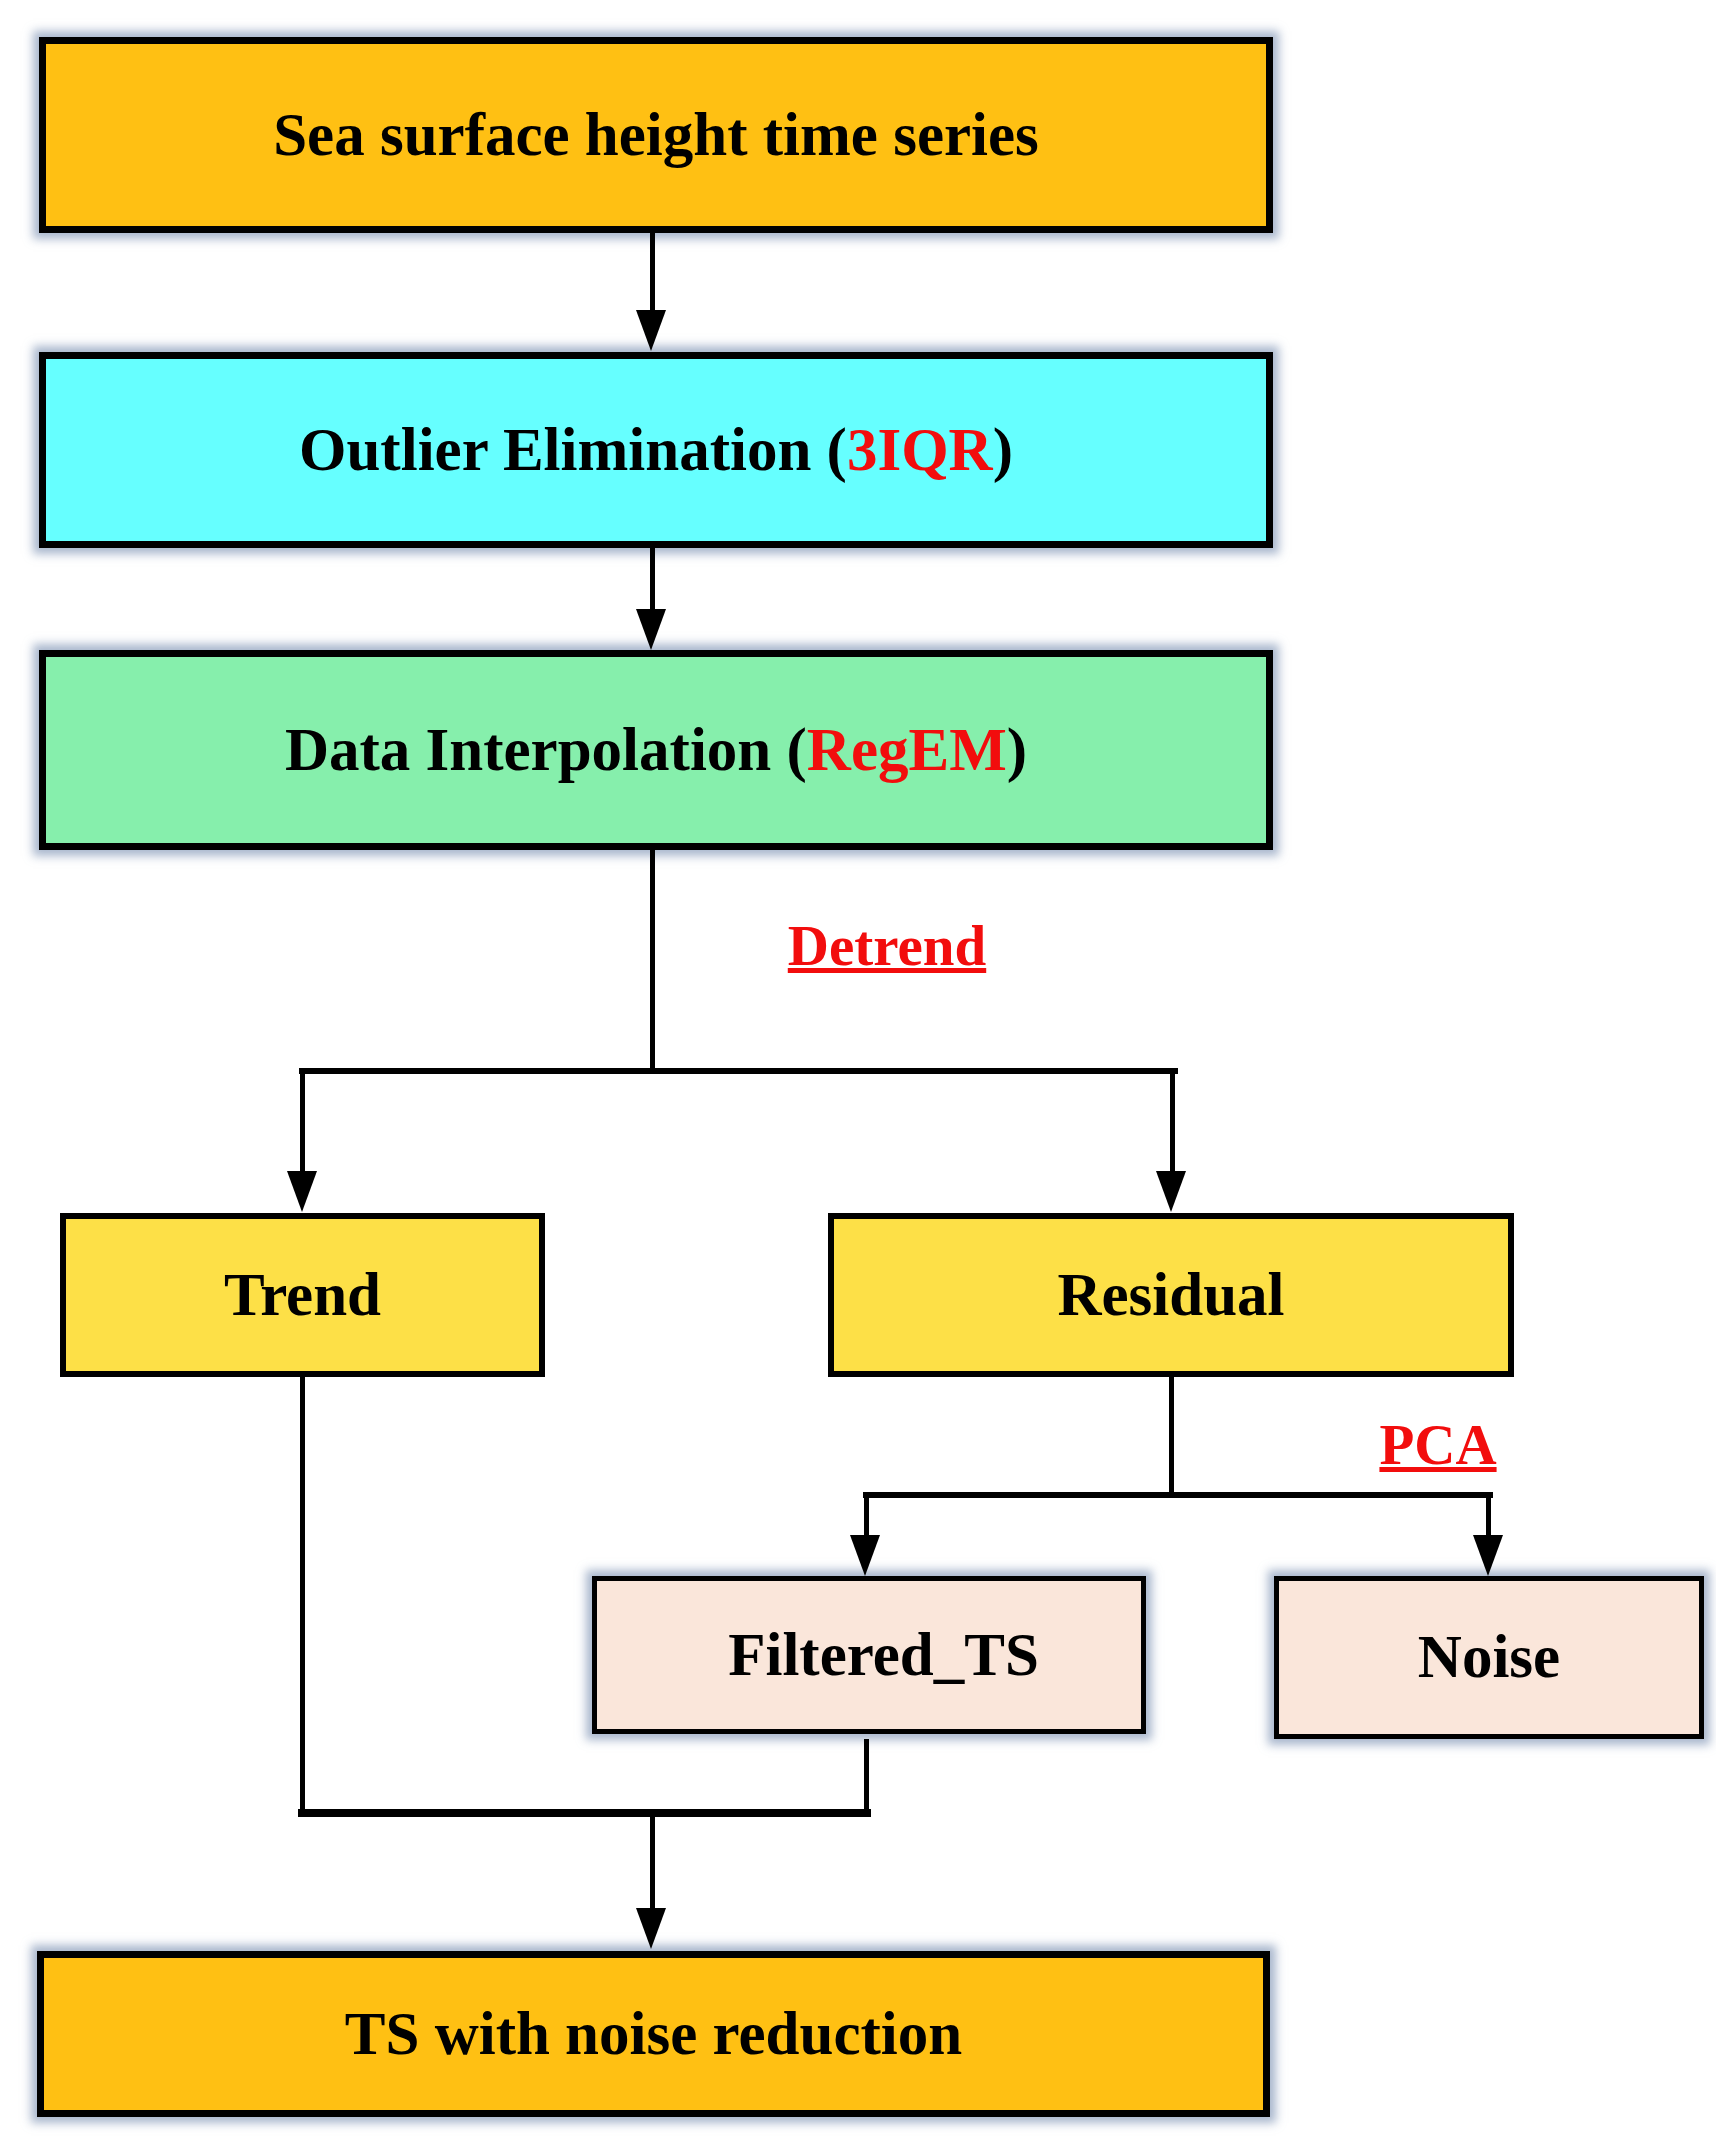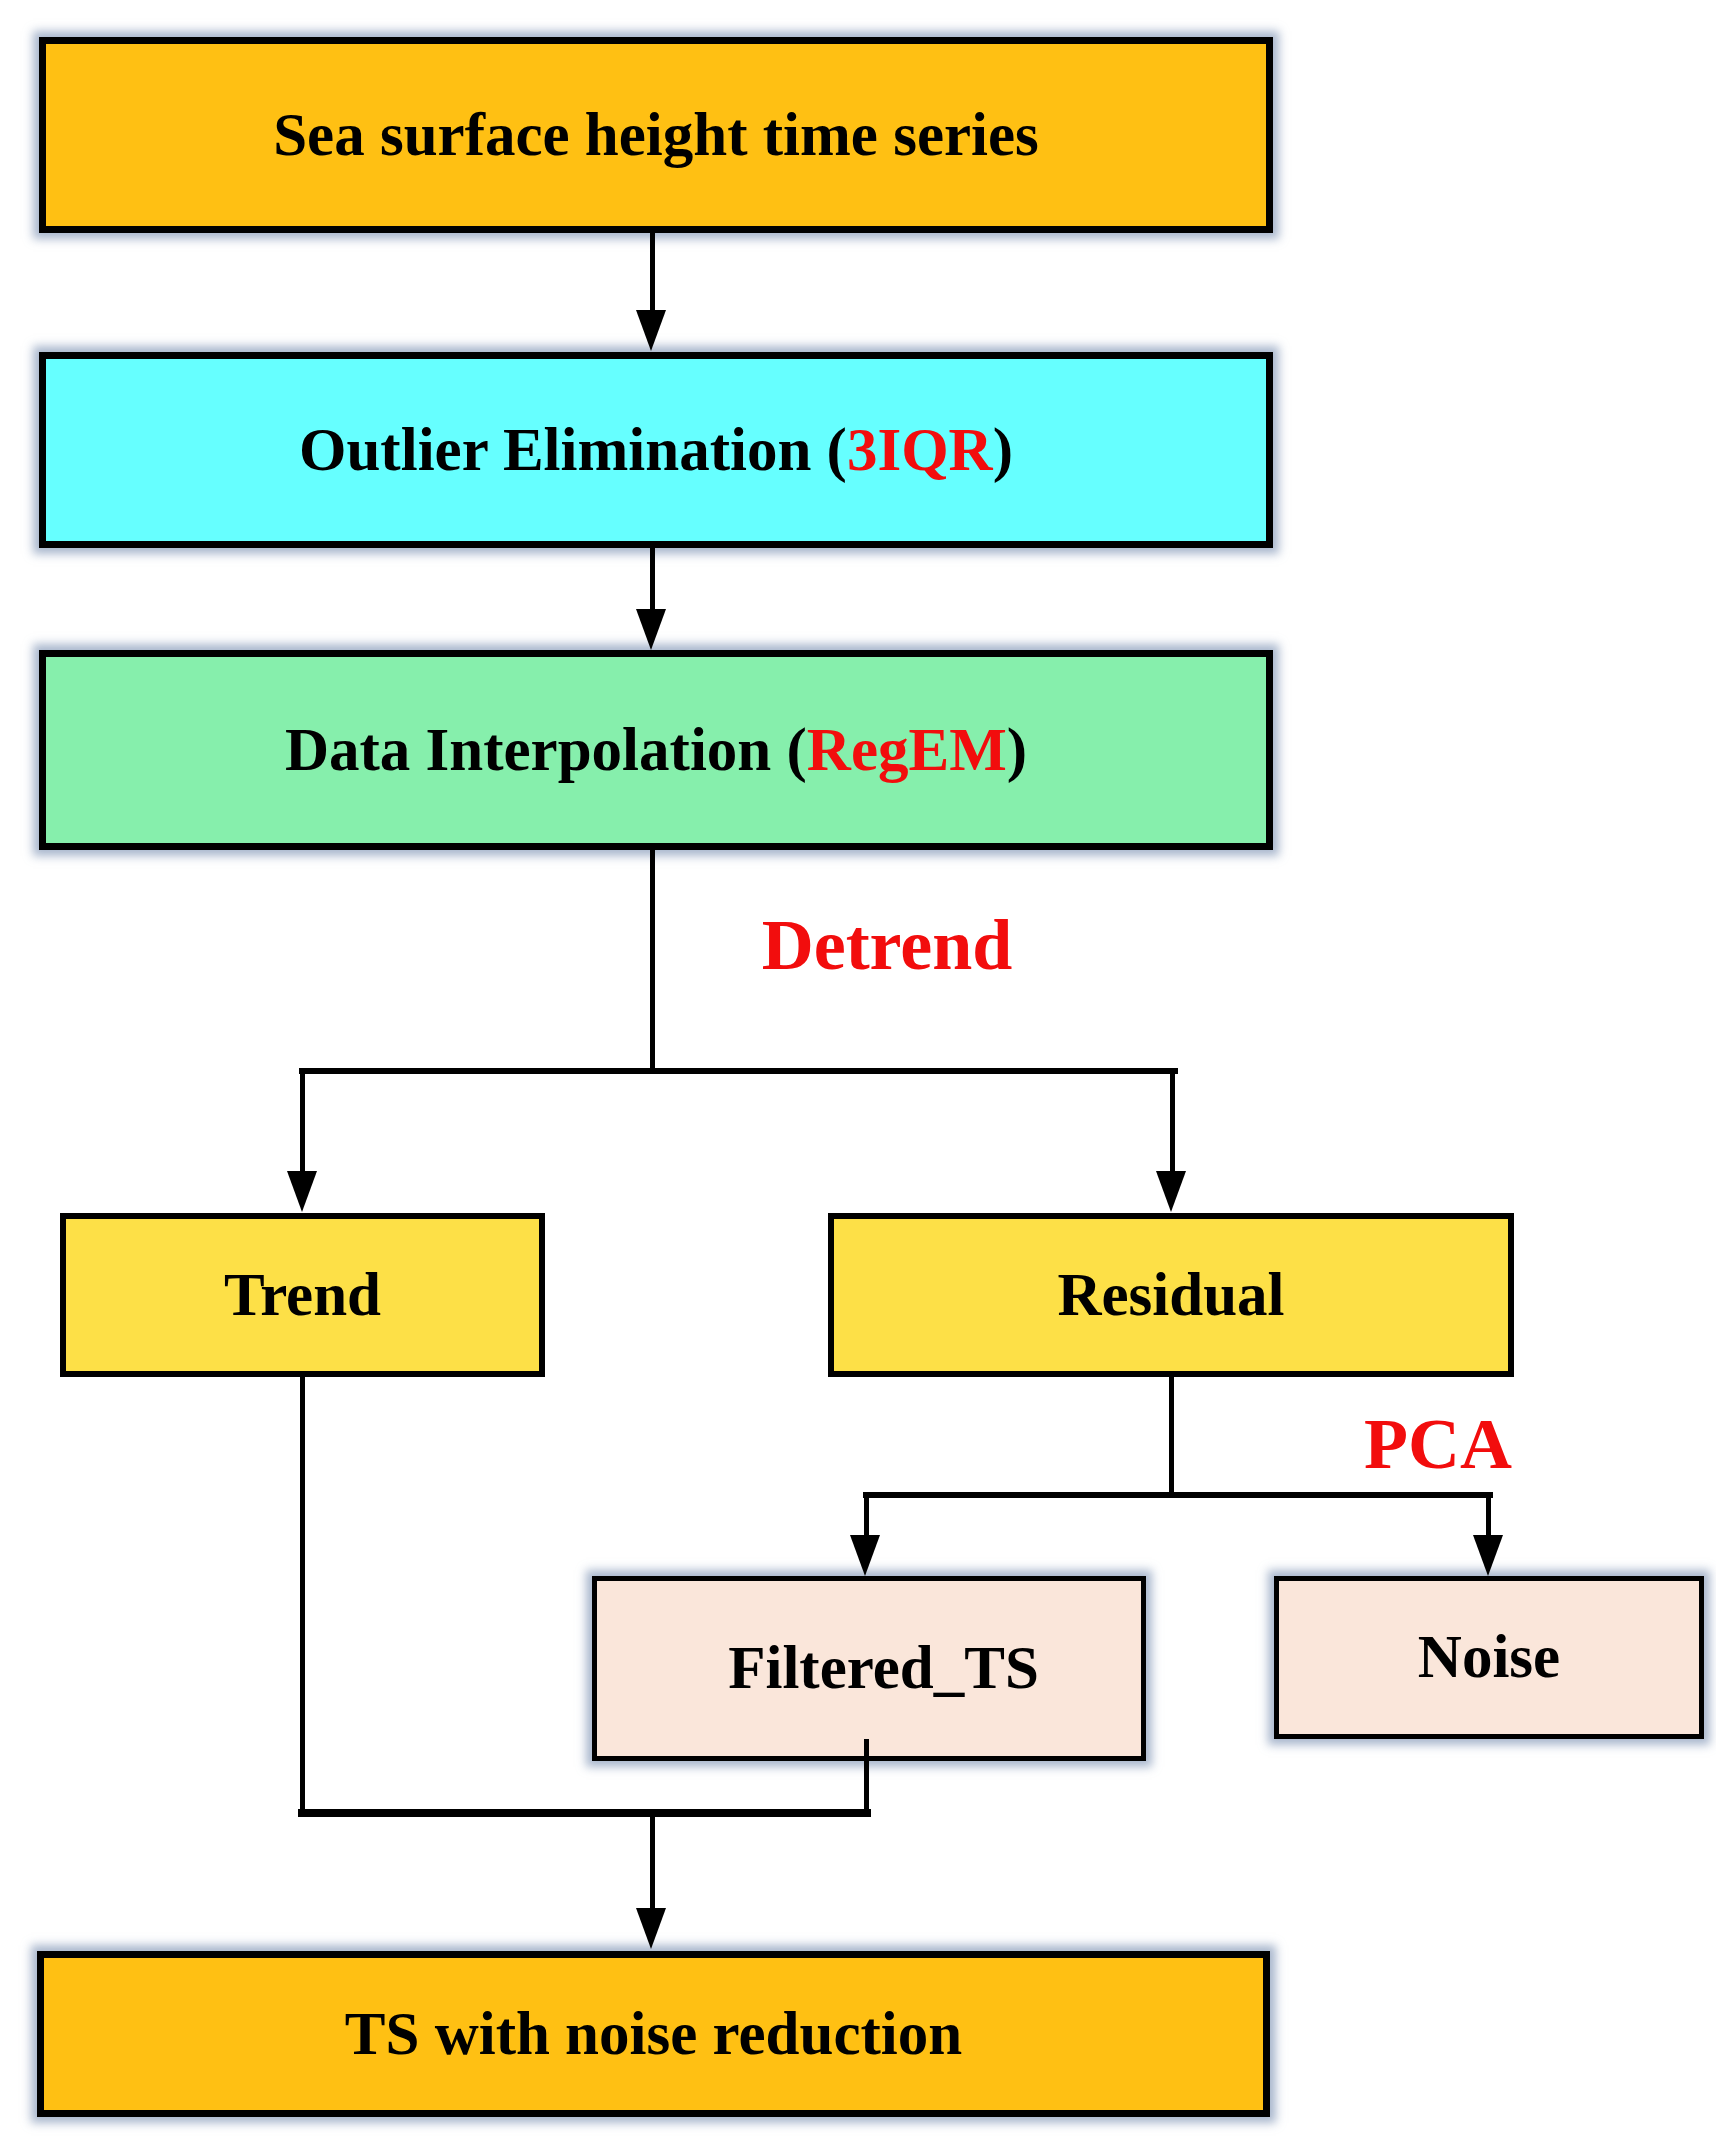--- a/index.html
+++ b/index.html
@@ -22,21 +22,21 @@
     line-height:1.05;
     white-space:pre;
   }
   .glow{ box-shadow:0 0 8.9px 5.9px rgba(125,146,180,0.65); }
   .hl{ }
   #node-sea      {left:39px;  top:37px;   width:1234px; height:196px;}
   #node-outlier  {left:39px;  top:352px;  width:1234px; height:196px;}
   #node-interp   {left:39px;  top:650px;  width:1234px; height:200px;}
   #node-trend    {left:60px;  top:1213px; width:485px;  height:164px; border-width:6.9px;}
   #node-residual {left:828px; top:1213px; width:686px;  height:164px; border-width:6.9px;}
-  #node-filtered {left:592px; top:1576px; width:554px;  height:185px; border-width:5.9px;padding-left:29px;}
+  #node-filtered {left:592px; top:1576px; width:554px;  height:158px; border-width:5.9px;padding-left:29px;}
   #node-noise    {left:1274px;top:1576px; width:430px;  height:163px; border-width:5.9px;}
   #node-output   {left:37px;  top:1951px; width:1233px; height:166px;}
 
   .vline{position:absolute;width:4.9px;background:#000;}
   .hline{position:absolute;height:5.9px;background:#000;}
   .hline-thick{position:absolute;height:7.9px;background:#000;}
   .arrowhead{
     position:absolute;width:0;height:0;
     border-left:15.8px solid transparent;
     border-right:15.8px solid transparent;
@@ -59,23 +59,24 @@
   #v-to-noise  {left:1486px;top:1498px; height:41px;}
   #ah-to-noise {left:1473px;top:1535px;}
   #v-trend-down{left:300px; top:1376px; height:440px;}
   #v-filt-down {left:864px; top:1739px; height:78px;}
   #h-merge     {left:298px; top:1809px; width:573px;}
   #v-to-output {left:650px; top:1816px; height:96px;}
   #ah-to-output{left:636px; top:1908px;}
 
   .edge-label{
     position:absolute;
-    font-size:72px;
+    font-size:57px;
     display:flex;align-items:center;justify-content:center;
     white-space:pre;
+    text-decoration:underline;
   }
   #lbl-detrend{left:690px; top:898px;  width:394px; height:94px;}
   #lbl-pca    {left:1290px;top:1397px; width:296px; height:94px;}
 </style>
 </head>
 <body>
 
 <div class="canvas">
 
   <div class="node glow" id="node-sea" style="background-color: rgb(255, 192, 19);">

